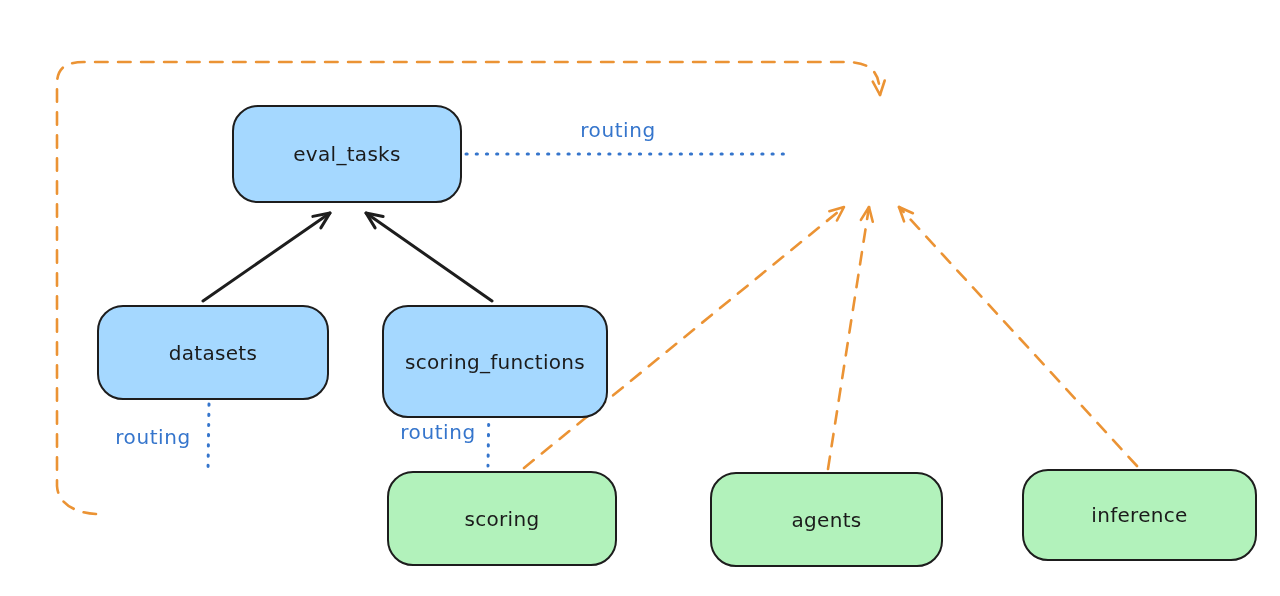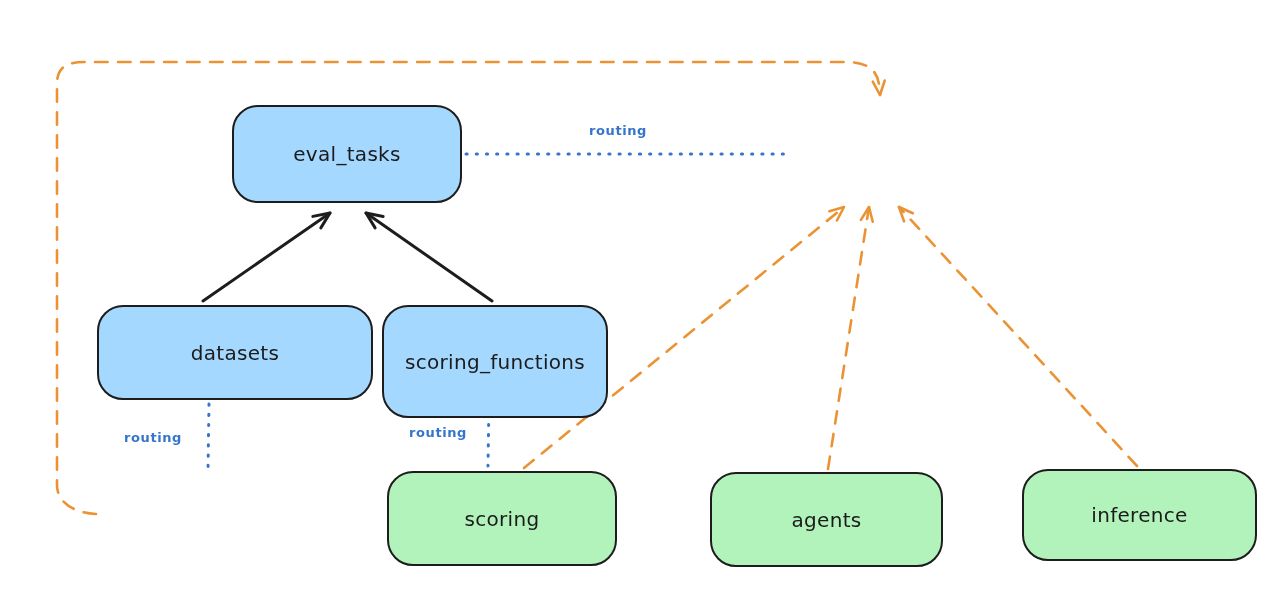--- a/index.html
+++ b/index.html
@@ -33,22 +33,22 @@
     color: #1b1b1b;
     letter-spacing: 0.3px;
     text-align: center;
   }
   .node.blue  { background: #a5d8ff; }
   .node.green { background: #b2f2bb; }
   .edge-label {
     position: absolute;
     transform: translate(-50%, -50%);
     color: #3575cc;
-    font-size: 13px;
-    font-weight: bold;
+    font-size: 20px;
+    font-weight: normal;
     letter-spacing: 0.6px;
     white-space: nowrap;
   }
 </style>
 </head>
 <body>
 
 <div id="canvas">
 
   <svg id="edges-layer" viewBox="0 0 1280 596" xmlns="http://www.w3.org/2000/svg">
@@ -72,21 +72,21 @@
     <path d="M 524 468 L 844 207" fill="none" stroke="#eb9334" stroke-width="2.6" stroke-linecap="round" stroke-dasharray="12.5 10.5" marker-end="url(#ah-orange)"></path>
     <path d="M 828 469 L 869 207" fill="none" stroke="#eb9334" stroke-width="2.6" stroke-linecap="round" stroke-dasharray="12.5 10.5" marker-end="url(#ah-orange)"></path>
     <path d="M 1137 466 L 899 207" fill="none" stroke="#eb9334" stroke-width="2.6" stroke-linecap="round" stroke-dasharray="12.5 10.5" marker-end="url(#ah-orange)"></path>
   </svg>
 
   <div class="node blue" style="left:232px; top:105px; width:230px; height:98px;">
     <span>eval_tasks</span>
   </div>
 
 
-  <div class="node blue" style="left:97px; top:305px; width:276px; height:95px;">
+  <div class="node blue" style="left:97px; top:305px; width:232px; height:95px;">
     <span>datasets</span>
   </div>
 
   <div class="node blue" style="left:382px; top:305px; width:226px; height:113px;">
     <span>scoring_functions</span>
   </div>
 
 
   <div class="node green" style="left:387px; top:471px; width:230px; height:95px;">
     <span>scoring</span>

